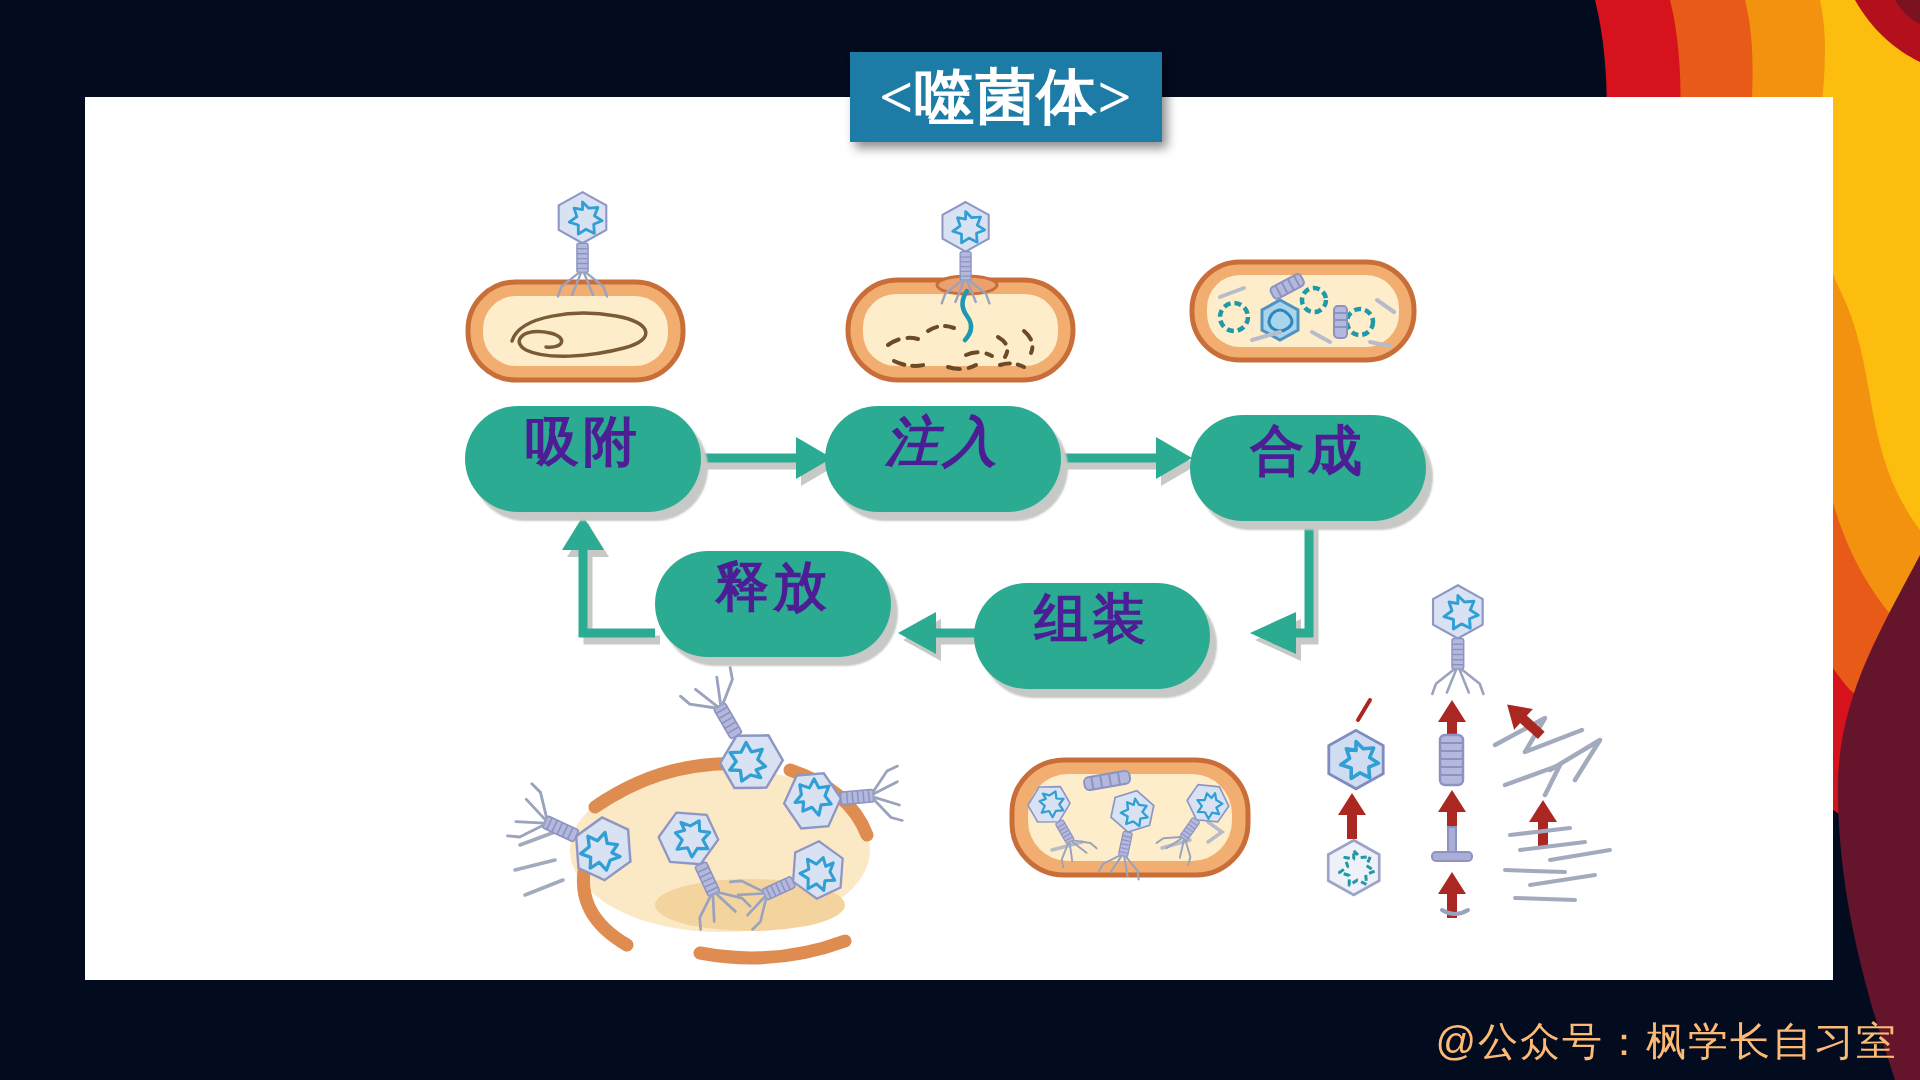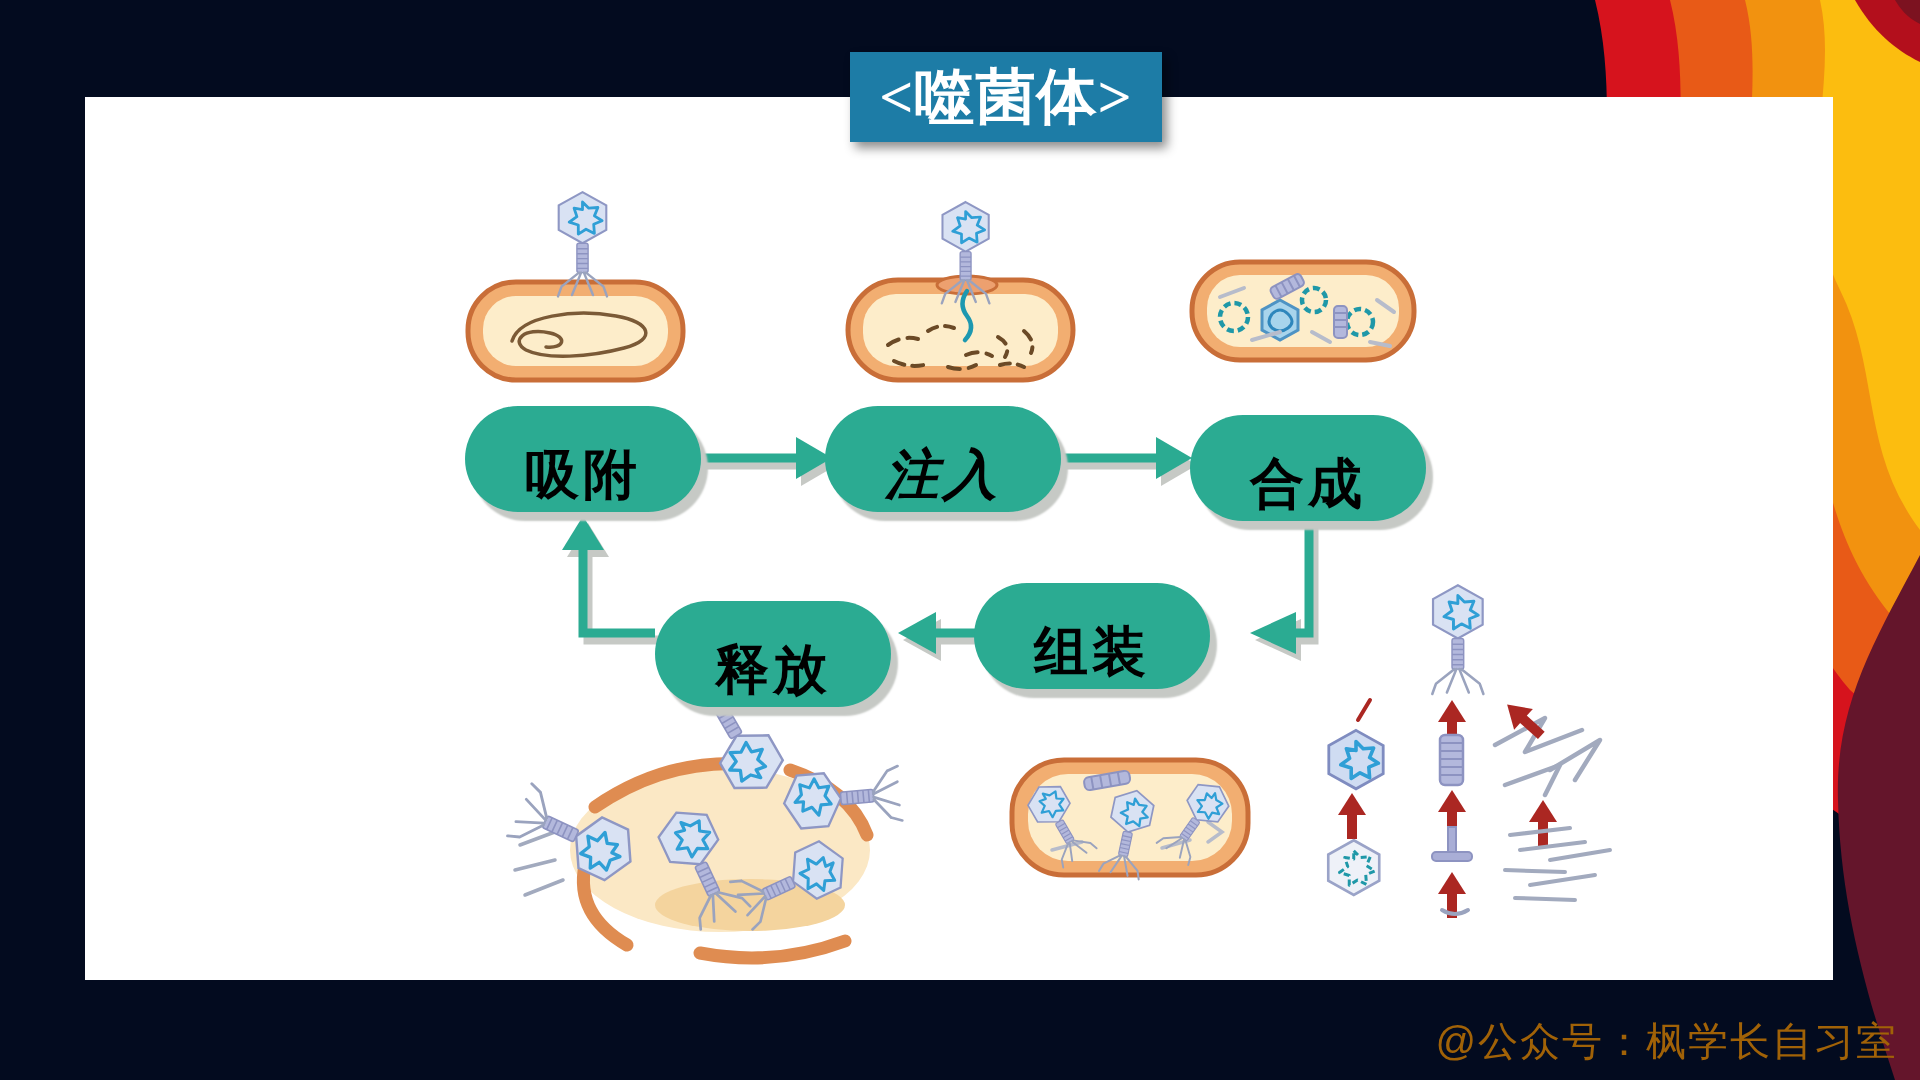--- a/index.html
+++ b/index.html
@@ -18,32 +18,32 @@
     position:absolute;left:850px;top:52px;width:312px;height:90px;z-index:5;
     background:#1d7ca6;display:flex;align-items:center;justify-content:center;
     box-shadow:5px 6px 10px rgba(0,0,0,0.45);
   }
   .title-box span{
     color:#ffffff;font-family:"Liberation Serif",serif;font-weight:bold;
     font-size:60px;letter-spacing:1px;
   }
   .pill{
     position:absolute;width:236px;height:106px;border-radius:53px;z-index:4;
-    background:#2bab92;display:flex;align-items:flex-end;justify-content:center;
+    background:#2bab92;display:flex;align-items:flex-start;justify-content:center;
     box-shadow:7px 9px 2px #c6c9c5;
-    color:#000000;font-size:54px;font-weight:bold;letter-spacing:4px;
+    color:#4c1d95;font-size:54px;font-weight:bold;letter-spacing:4px;
   }
   #pill-adsorption{left:465px;top:406px;}
   #pill-injection{left:825px;top:406px;font-style:italic;}
   #pill-synthesis{left:1190px;top:415px;}
-  #pill-release{left:655px;top:601px;}
+  #pill-release{left:655px;top:551px;}
   #pill-assembly{left:974px;top:583px;}
   .watermark{
     position:absolute;right:22px;top:1014px;z-index:5;
-    color:#a16207;font-size:40px;letter-spacing:2px;
+    color:#fdba74;font-size:40px;letter-spacing:2px;
   }
 </style>
 </head>
 <body>
 
 <svg class="flame" viewBox="0 0 420 1080" aria-hidden="true">
   <path d="M95,0 C130,140 70,290 140,420 C200,530 185,655 290,780 L420,870 L420,0 Z" fill="#d6131d"></path>
   <path d="M170,0 C200,120 150,250 215,370 C270,470 255,575 350,690 L420,750 L420,0 Z" fill="#e85a17"></path>
   <path d="M245,0 C270,100 220,210 280,320 C330,420 310,520 395,620 L420,640 L420,0 Z" fill="#f2920f"></path>
   <path d="M320,0 C340,90 290,190 340,290 C380,370 360,450 420,530 L420,0 Z" fill="#fcbd0f"></path>

